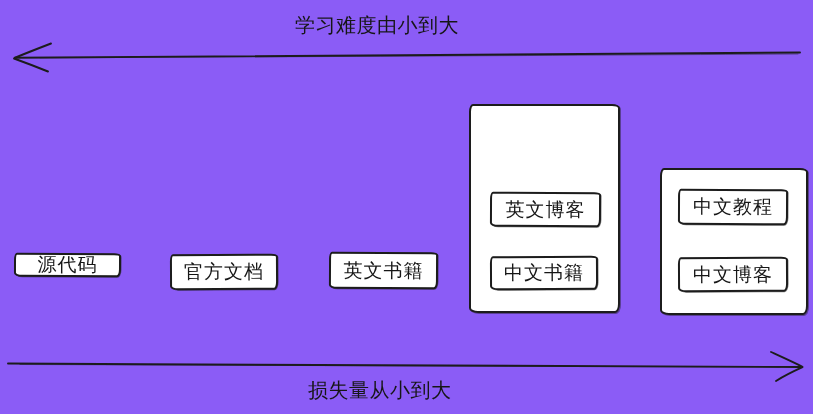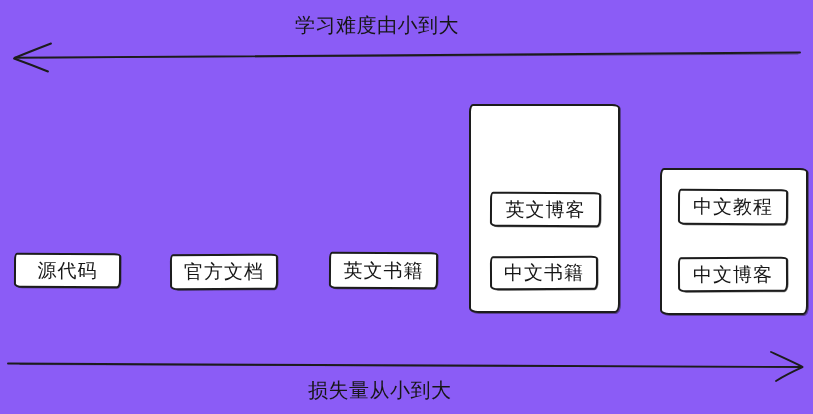--- a/index.html
+++ b/index.html
@@ -49,21 +49,21 @@
   .sketch-box.tilt-b { transform: rotate(-0.3deg); }
   .group-box {
     position: absolute;
     box-sizing: border-box;
     border: 2px solid #1c1c1c;
     border-radius: 4px 8px 5px 9px / 8px 4px 9px 5px;
     background: #ffffff;
     box-shadow: 1px 1px 0 0 rgba(28,28,28,0.45);
   }
   
-  #box-source   { left: 14px;  top: 253px; width: 107px; height: 35px; }
+  #box-source   { left: 14px;  top: 253px; width: 107px; height: 24px; }
   #box-official { left: 170px; top: 254px; width: 108px; height: 36px; }
   #box-enbook   { left: 329px; top: 252px; width: 109px; height: 37px; }
   
   #group-1 { left: 469px; top: 104px; width: 151px; height: 209px; }
   #item-en-tutorial { left: 19px; top: 19px;  width: 114px; height: 35px; }
   #item-en-blog     { left: 19px; top: 86px;  width: 111px; height: 35px; }
   #item-cn-book     { left: 19px; top: 150px; width: 108px; height: 34px; }
   
   #group-2 { left: 652px; top: 168px; width: 148px; height: 147px; margin-left: 8px; }
   #item-cn-tutorial { left: 16px; top: 19px; width: 110px; height: 36px; }

